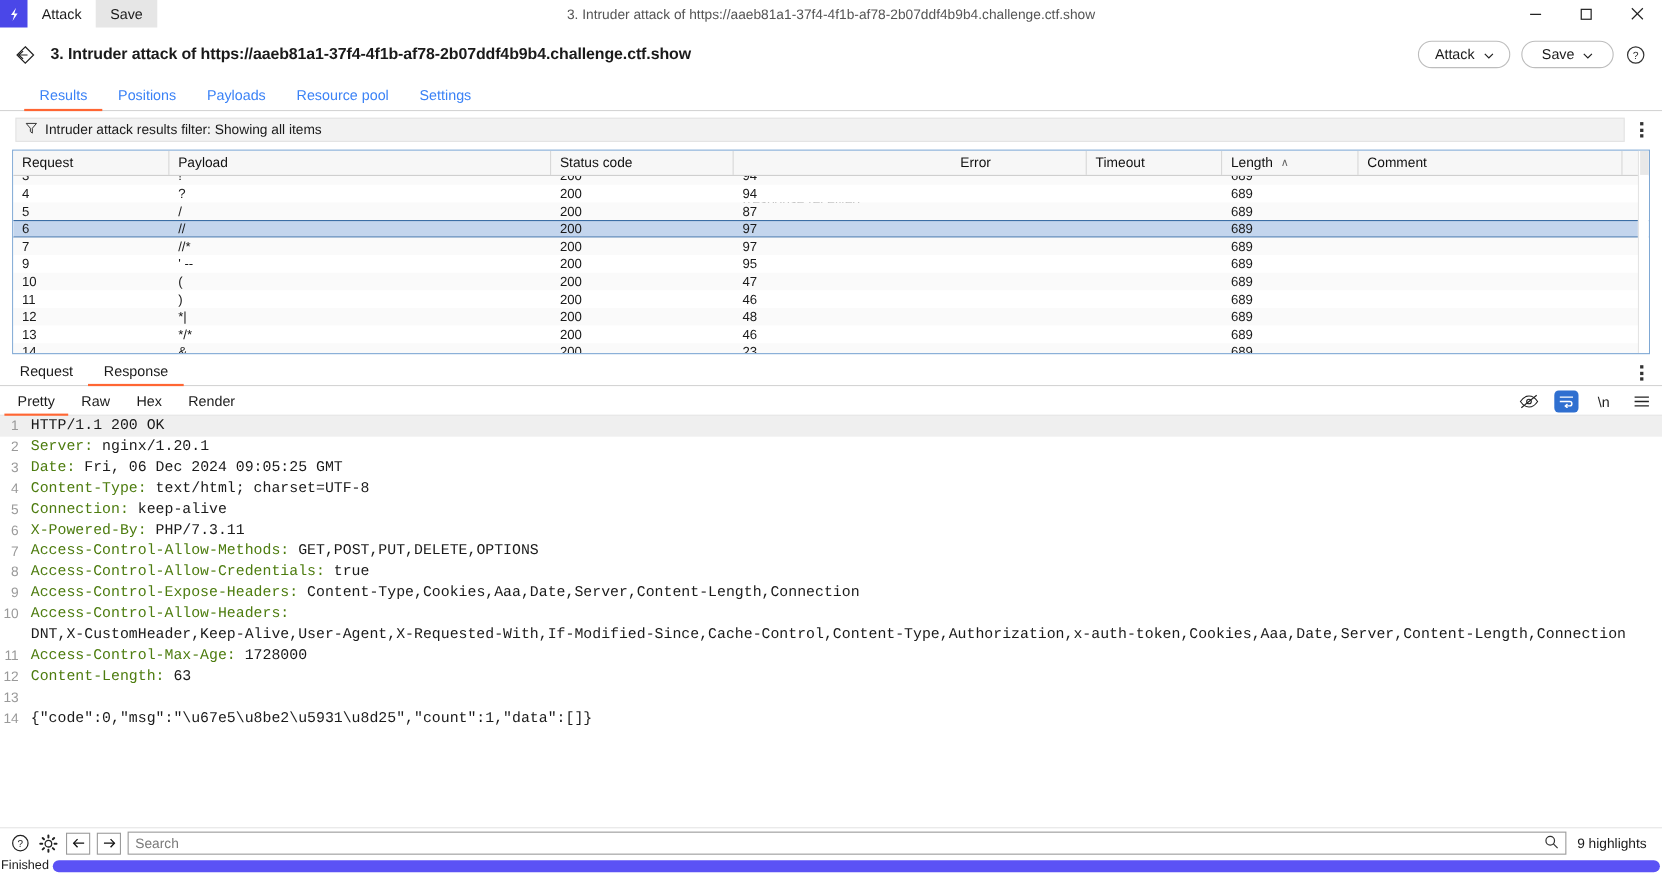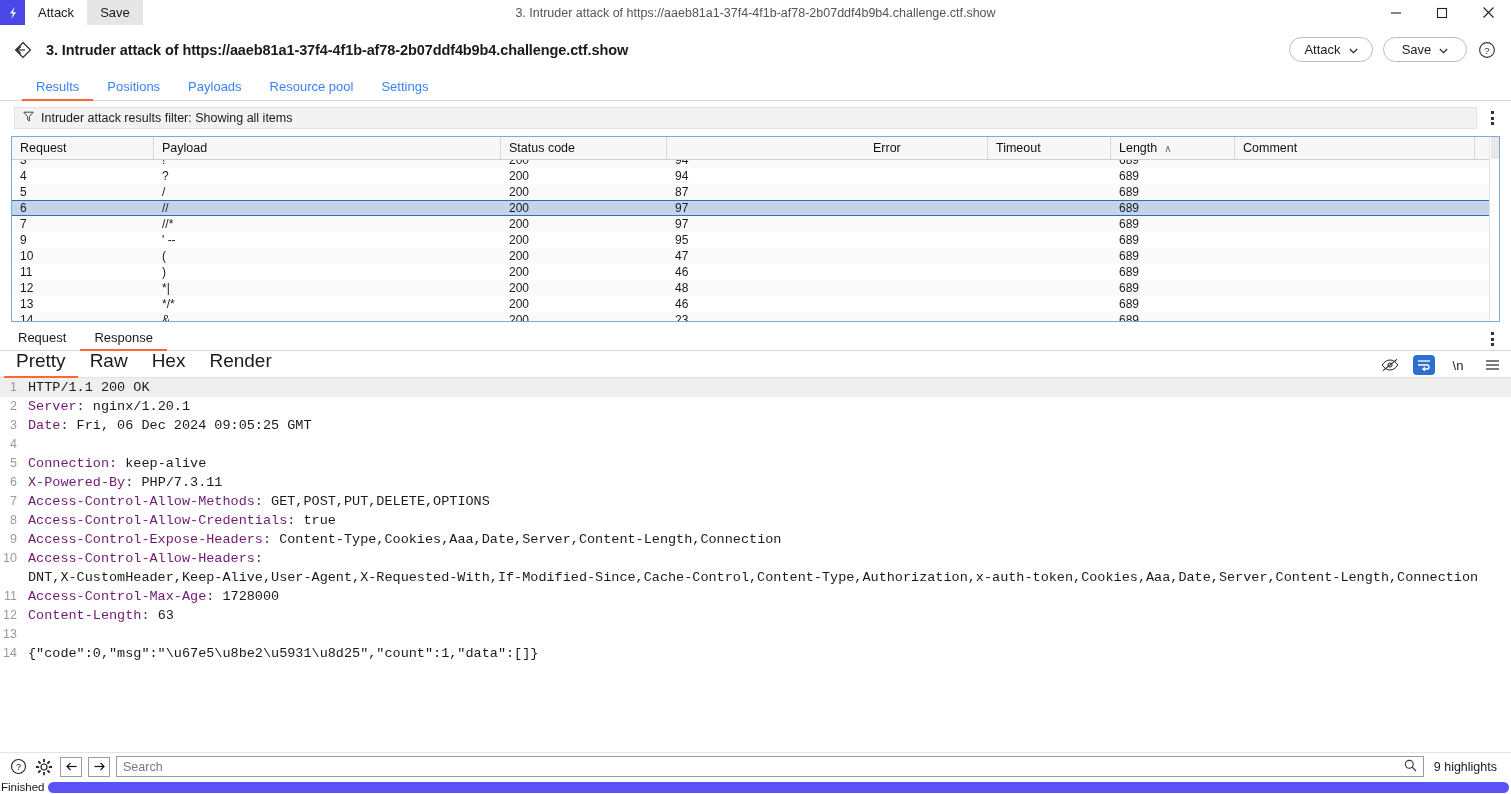--- a/index.html
+++ b/index.html
@@ -135,40 +135,40 @@
     position:relative;
   }
   .rrtab { padding: 0 14px 4px 14px; font-size:13px; border-bottom:2px solid transparent; margin-bottom:-1px;}
   .rrtab.active { border-bottom-color:#ff6633; }
   .rrtabs .kebab { position:absolute; right:10px; bottom:4px;}
 
   .viewbar {
     height: 27px; display:flex; align-items:flex-end; padding-left:4px;
     border-bottom:1px solid #e2e2e2; position:relative;
   }
-  .vtab { padding: 0 12px 4px 12px; font-size:19px; border-bottom:2px solid transparent; margin-bottom:-1px;}
+  .vtab { padding: 0 12px 4px 12px; font-size:13px; border-bottom:2px solid transparent; margin-bottom:-1px;}
   .vtab.active { border-bottom-color:#ff6633; }
   .viewicons { position:absolute; right:8px; bottom:2px; display:flex; align-items:center; gap:12px;}
   .vicon { width:22px; height:20px; display:flex; align-items:center; justify-content:center; color:#222; font-size:13px;}
   .vicon.on { background:#2f6fd0; border-radius:4px; color:#fff; }
 
   
   .resp {
     height: 336px; overflow:hidden; position:relative;
     font-family:"Liberation Mono", monospace; font-size:13.5px;
   }
   .line { display:flex; align-items:flex-start; min-height:19px; line-height:19px; }
   .line.hl { background:#efefef; }
   .lno {
     width: 22px; flex:0 0 22px; text-align:right; padding-right:5px;
     color:#9a9a9a; font-size:12.5px; overflow:hidden;
     font-family:"Liberation Sans", sans-serif;
   }
   .ltext { padding-left:6px; white-space:pre-wrap; word-break:break-all; }
-  .hk { color:#701a75; }
+  .hk { color:#4d7c0f; }
   .hv { color:#1a1a1a; }
 
   
   .searchbar {
     position:absolute; left:0; right:0; bottom:14px; height:28px;
     display:flex; align-items:center; gap:6px; padding: 0 8px;
     background:#fff; border-top:1px solid #e5e5e5;
   }
   .sicon { width:20px; height:20px; display:flex; align-items:center; justify-content:center;}
   .navbtn {
@@ -478,20 +478,21 @@
     <div class="line">
       <div class="lno">2</div>
       <div class="ltext"><span class="hk">Server:</span><span class="hv"> nginx/1.20.1</span></div>
     </div>
     <div class="line">
       <div class="lno">3</div>
       <div class="ltext"><span class="hk">Date:</span><span class="hv"> Fri, 06 Dec 2024 09:05:25 GMT</span></div>
     </div>
     <div class="line">
       <div class="lno">4</div>
+      <div class="ltext"><span class="hk">Content-Type:</span><span class="hv"> text/html; charset=UTF-8</span></div>
     </div>
     <div class="line">
       <div class="lno">5</div>
       <div class="ltext"><span class="hk">Connection:</span><span class="hv"> keep-alive</span></div>
     </div>
     <div class="line">
       <div class="lno">6</div>
       <div class="ltext"><span class="hk">X-Powered-By:</span><span class="hv"> PHP/7.3.11</span></div>
     </div>
     <div class="line">

